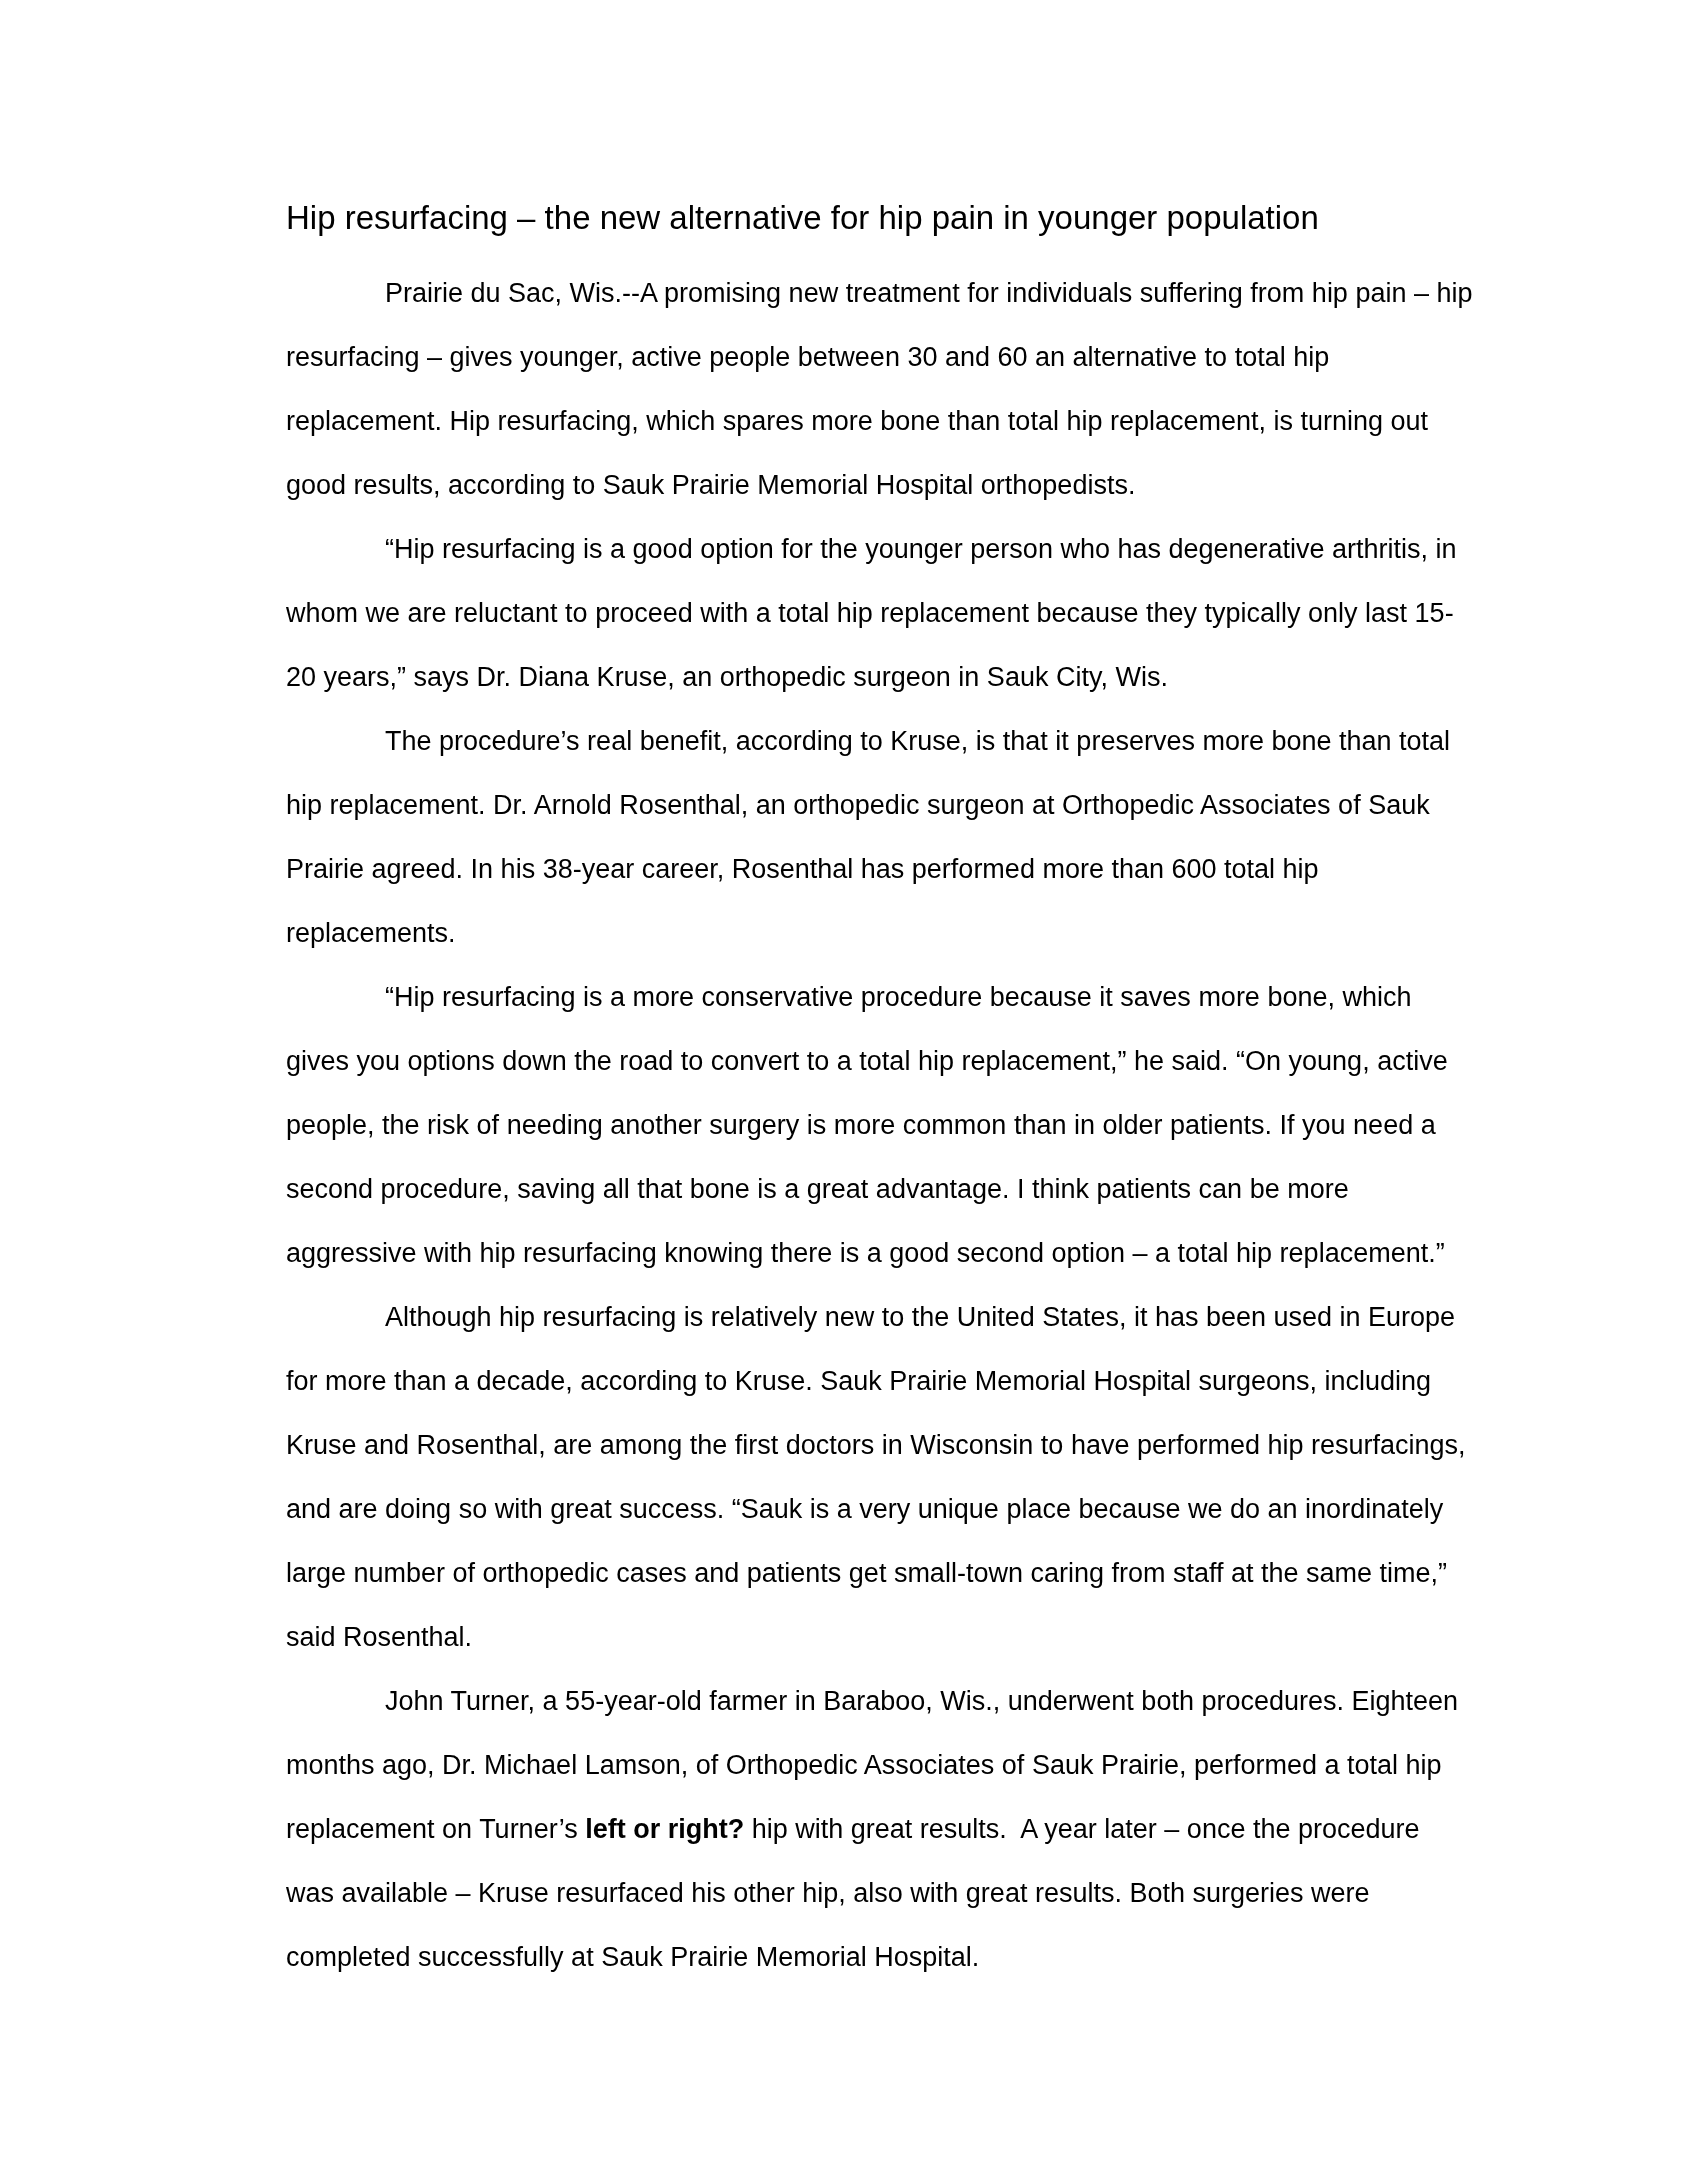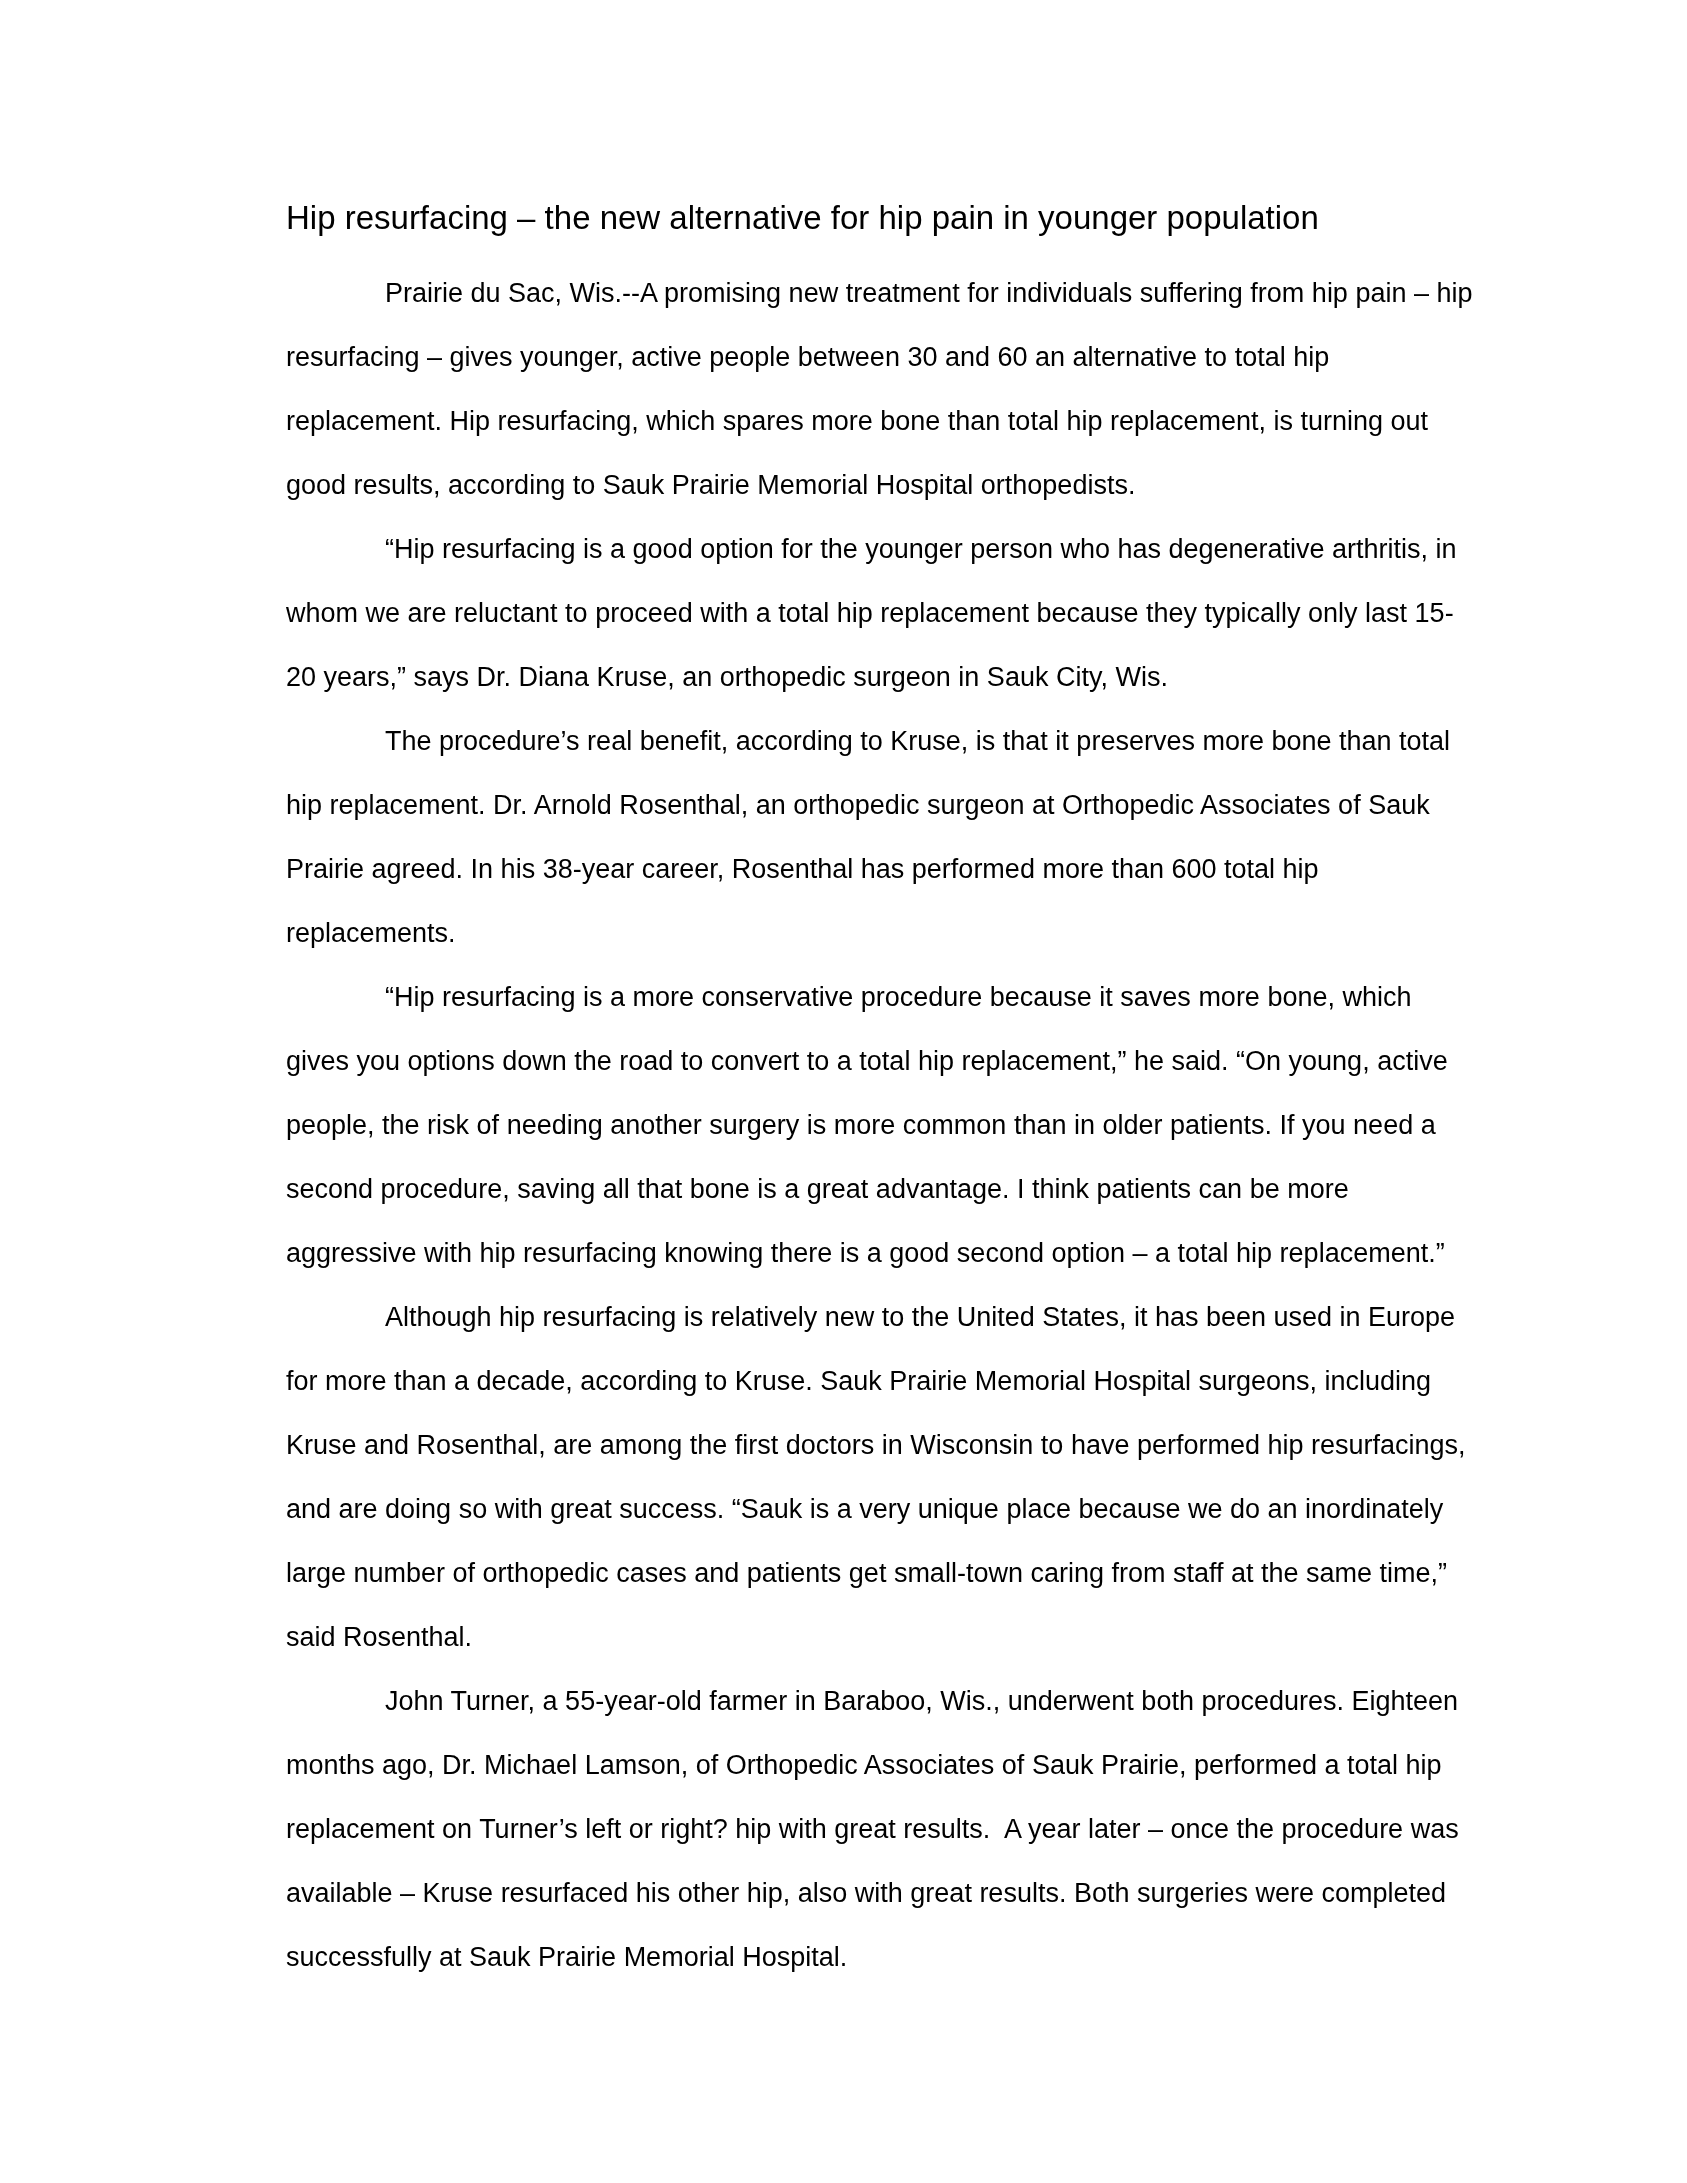--- a/index.html
+++ b/index.html
@@ -34,21 +34,21 @@
   .para {
     margin: 0;
     font-size: 27px;
     line-height: 64px;
     text-indent: 99px;
     white-space: pre-wrap;
     word-spacing: normal;
     letter-spacing: normal;
   }
   .para .bold {
-    font-weight: normal;
+    font-weight: bold;
     text-align: center;
   }
 </style>
 </head>
 <body>
 
 <div class="page">
   <div class="content">
     <h1 class="title">Hip resurfacing – the new alternative for hip pain in younger population</h1>
     <div>

